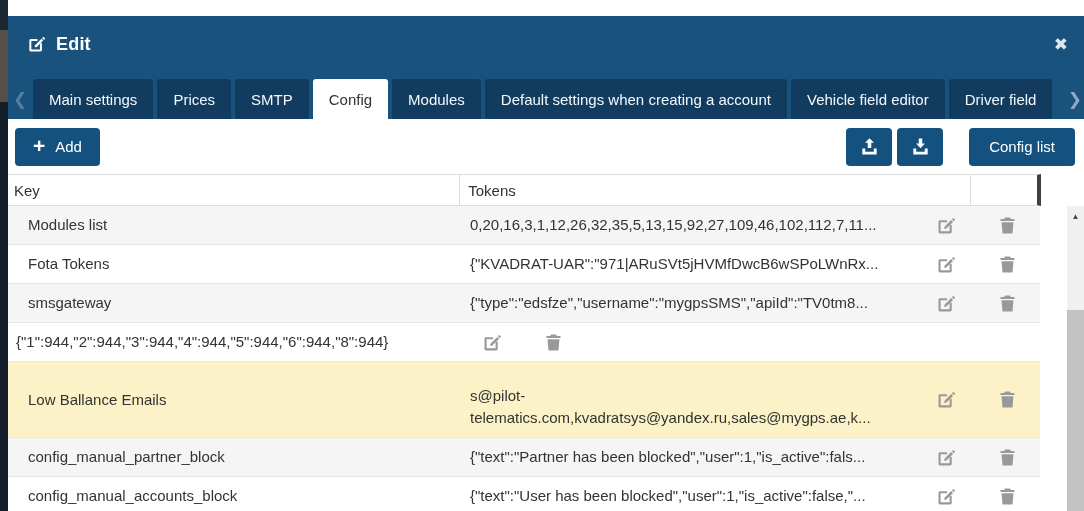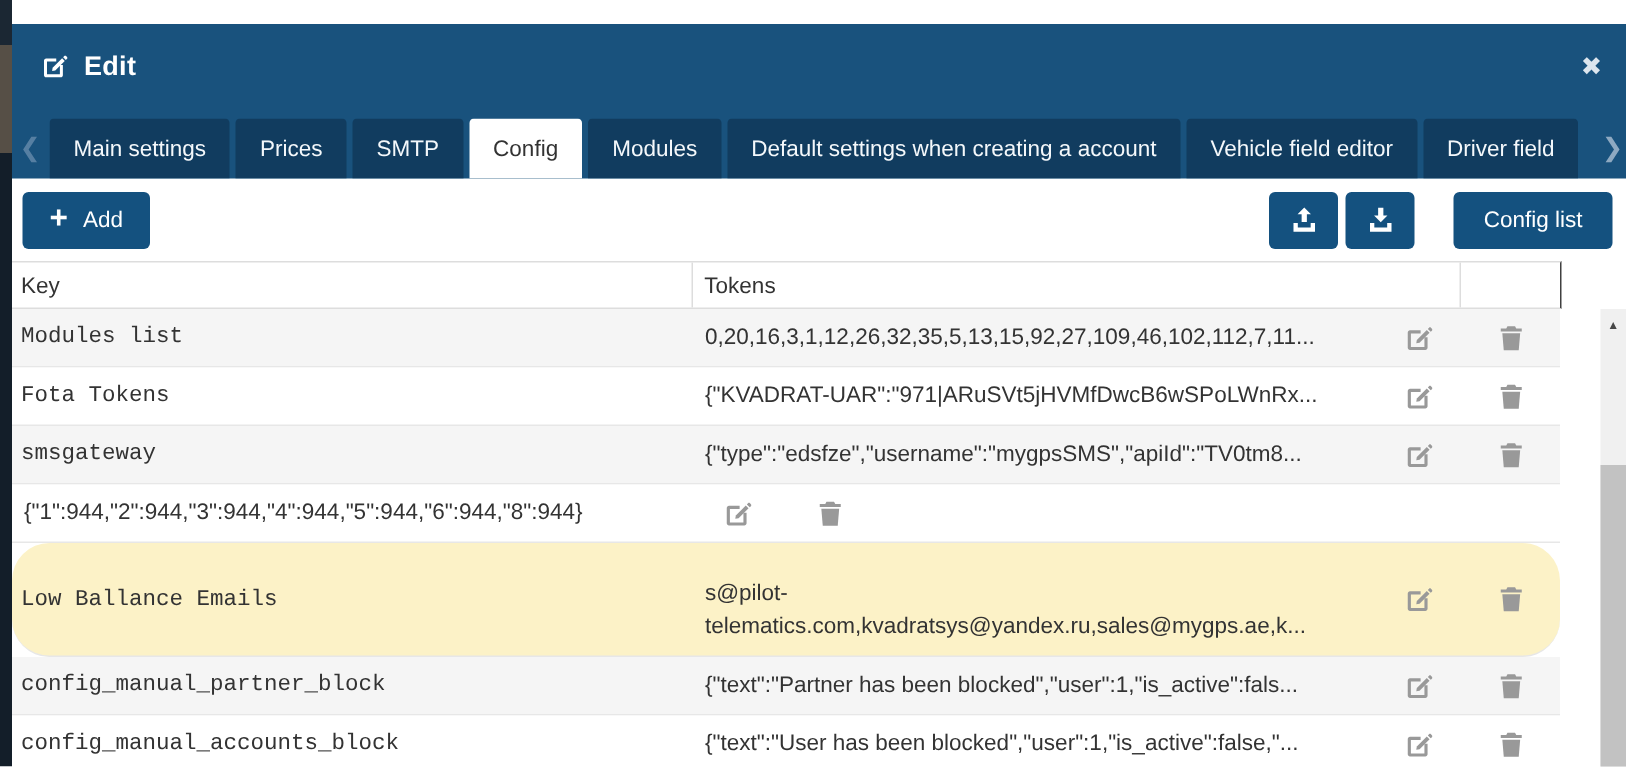--- a/index.html
+++ b/index.html
@@ -41,34 +41,34 @@
   .btn-add{padding:0 18px;gap:10px;}
   .plus{font-size:21px;font-weight:bold;line-height:1;margin-top:-2px;}
   .toolbar-right{margin-left:auto;display:flex;align-items:center;gap:5px;}
   .btn-icon{width:46px;}
   .btn-icon svg{width:21px;height:21px;fill:#fff;}
   .btn-config{padding:0 20px;margin-left:21px;}
 
   
   .table{position:relative;}
   .thead{display:flex;width:1033px;box-sizing:border-box;height:32px;
-         border-top:1px solid #ddd;border-bottom:1px solid #ddd;border-right:1px solid #404040;
+         border-top:1px solid #ddd;border-bottom:1px solid #ddd;border-right:4px solid #404040;
          color:#333;font-size:15px;}
   .th{display:flex;align-items:center;box-sizing:border-box;height:100%;}
   .th-key{width:454px;padding-left:6px;border-right:1px solid #ddd;}
   .th-value{width:454px;padding-left:8px;}
   .th-edit{width:59px;border-right:1px solid #ddd;}
   .th-del{width:66px;}
 
   .tbody{height:321px;overflow:hidden;}
   .trow{display:flex;width:1032px;align-items:center;border-bottom:1px solid #e7e7e7;background:#fff;}
   .trow.striped{background:#f5f5f5;}
-  .trow.highlight{background:#fcf2c7;border-radius:25px;}
+  .trow.highlight{background:#fcf2c7;}
   .cell{box-sizing:border-box;font-size:15px;color:#333;line-height:22px;padding:8px;}
-  .cell-key{width:454px;padding-left:6px;font-family:Liberation Mono, monospace;}
+  .cell-key{width:454px;padding-left:20px;}
   .cell-value{width:454px;white-space:nowrap;overflow:hidden;}
   .trow.highlight .cell-value{white-space:normal;overflow-wrap:break-word;word-wrap:break-word;margin-top:15px;}
   .cell-edit{width:59px;display:flex;justify-content:center;padding:0;}
   .cell-del{width:65px;display:flex;justify-content:center;padding:0;}
   .icon-btn{display:inline-flex;cursor:pointer;color:#999;}
   .act-icon{width:21px;height:21px;fill:currentColor;}
 
   
   .scrollbar{position:absolute;top:190px;right:0;width:17px;bottom:0;background:#f0f0f0;}
   .scroll-up{height:20px;display:flex;align-items:center;justify-content:center;

